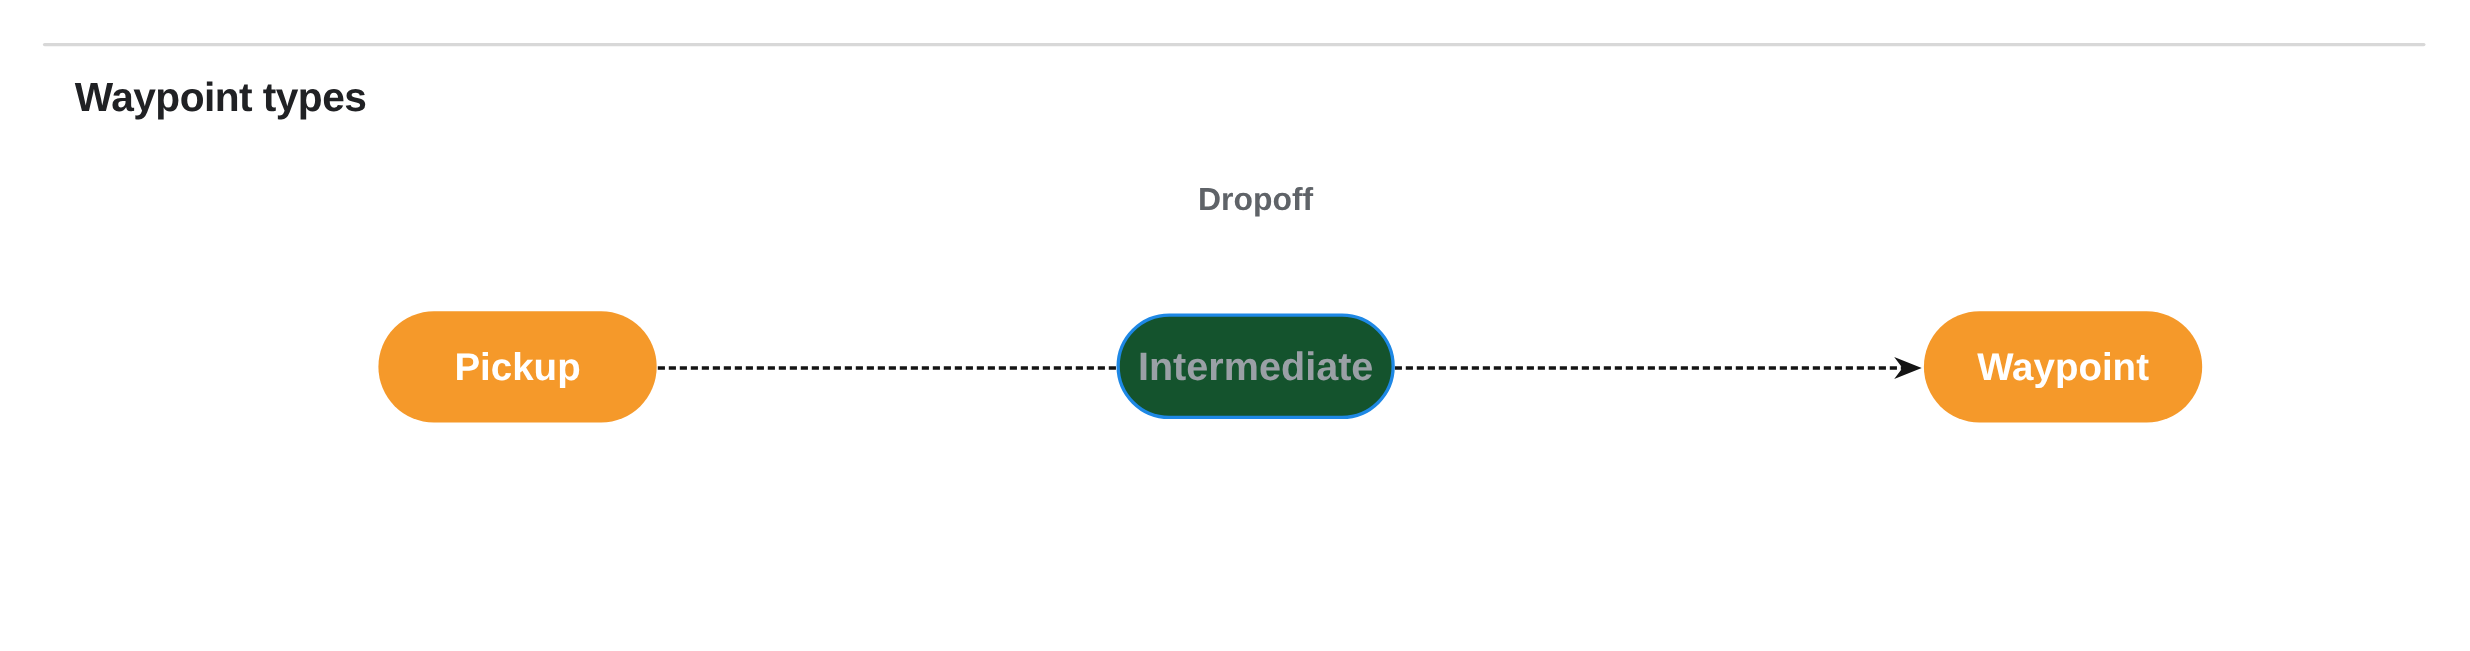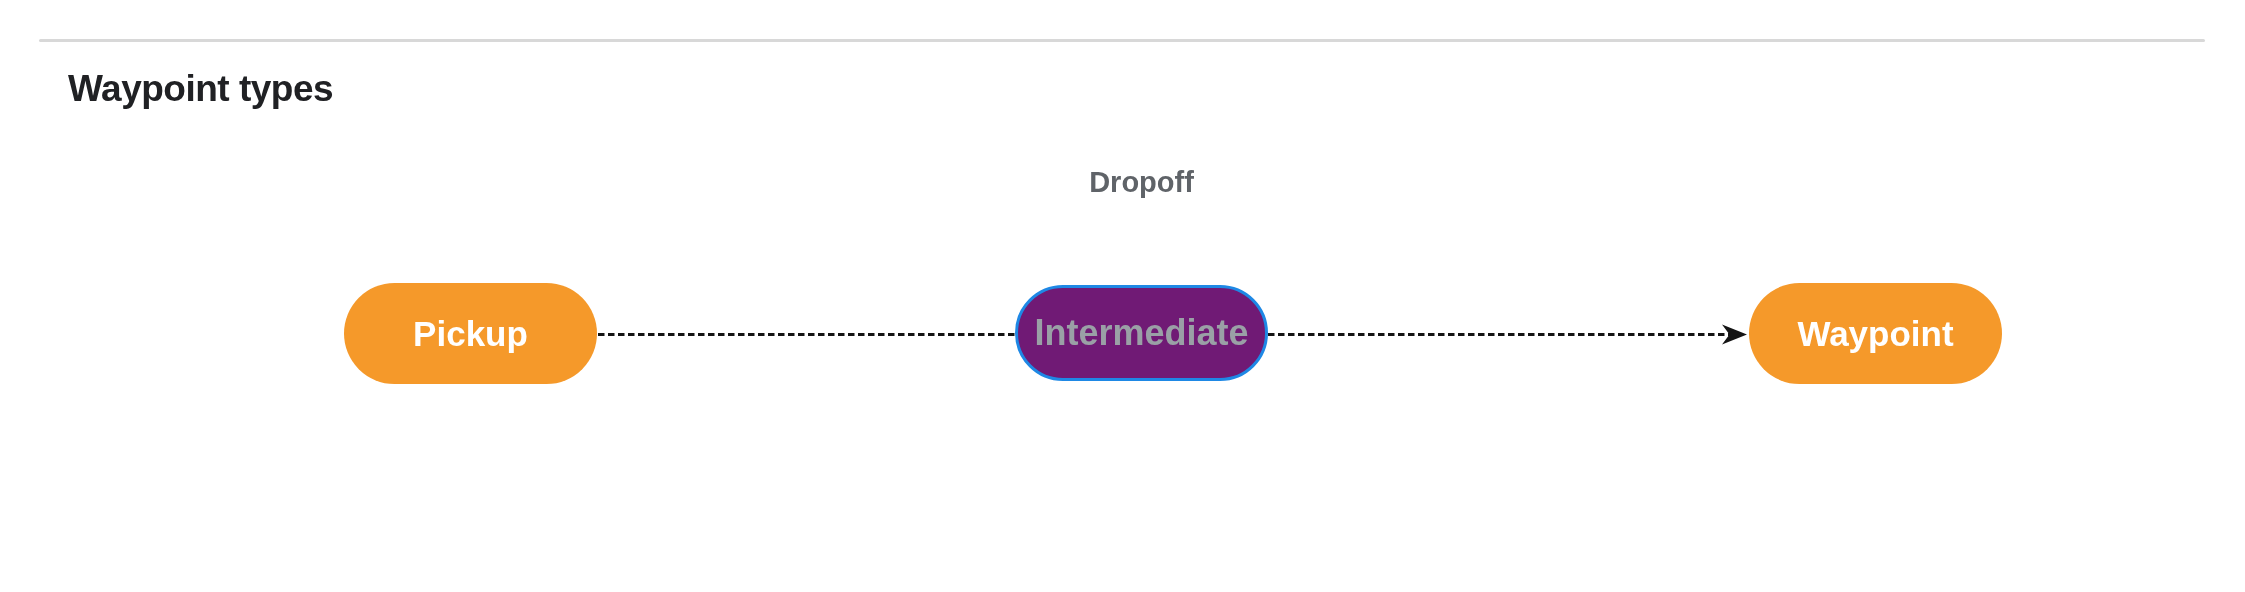--- a/index.html
+++ b/index.html
@@ -74,21 +74,21 @@
     font-size: 35px;
   }
   .node.pickup  { left: 344px; align-items: center; }
   .node.dropoff { left: 1749px; }
   .node.intermediate {
     top: 285px;
     left: 1015px;
     width: 253px;
     height: 96px;
     box-sizing: border-box;
-    background: #701a75;
+    background: #14532d;
     border: 3px solid var(--intermediate-border, #1e88e5);
     color: var(--intermediate-text, #9aa0a6);
     font-size: 36px;
   }
 </style>
 </head>
 <body>
 
 <div class="divider top"></div>
 

